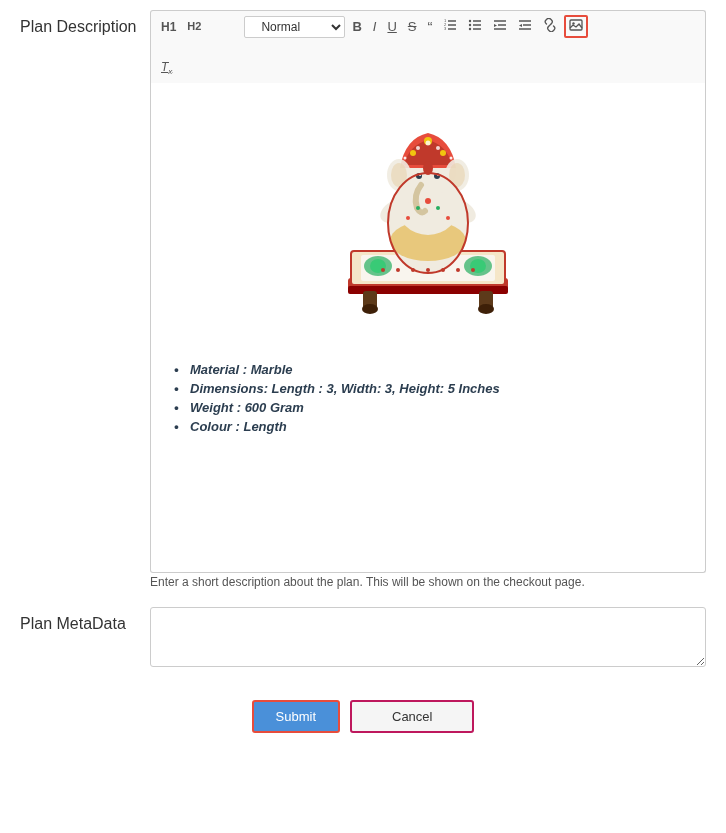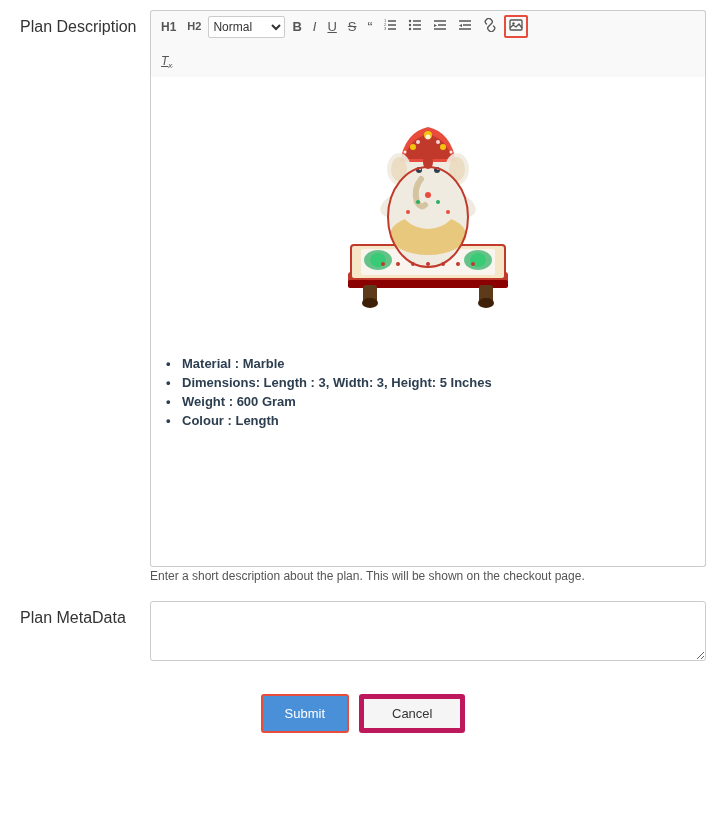--- a/index.html
+++ b/index.html
@@ -54,43 +54,45 @@
       font-size: 13px;
       color: #555;
       border-radius: 2px;
       line-height: 1.2;
     }
     .toolbar-h1 { font-weight: bold; font-size: 12px; }
     .toolbar-h2 { font-weight: bold; font-size: 11px; }
     .toolbar-select {
       border: 1px solid #ccc;
       background: #fff;
-      padding: 2px 0;
+      padding: 2px 12px;
       font-size: 12px;
       color: #333;
       border-radius: 2px;
       cursor: pointer;
+      margin-left: 36px;
     }
     .editor-body {
       border: 1px solid #ccc;
       border-top: none;
       min-height: 490px;
       padding: 10px 15px;
       background: #fff;
       border-radius: 0 0 3px 3px;
     }
     .editor-image-container {
       text-align: center;
       margin-bottom: 16px;
     }
     
     .bullet-list {
       list-style: none;
       padding: 0;
-      margin: 0;
+      margin: 8px;
+      font-style: italic;
     }
     .bullet-list li {
       position: relative;
       padding-left: 16px;
       margin-bottom: 4px;
       font-size: 13px;
       color: #2c3e50;
       font-weight: 600;
     }
     .bullet-list li::before {
@@ -127,22 +129,22 @@
       border: 2px solid #e74c3c;
       padding: 7px 22px;
       font-size: 13px;
       border-radius: 3px;
       cursor: pointer;
       font-weight: 500;
     }
     .btn-cancel {
       background: #f5f5f5;
       color: #333;
-      border: 5px solid #be185d;
-      padding: 7px 28px;
+      border: 2px solid #be185d;
+      padding: 7px 40px;
       font-size: 13px;
       border-radius: 3px;
       cursor: pointer;
     }
     .toolbar-icon-img {
       border: 2px solid #e74c3c;
       padding: 1px 3px;
       border-radius: 2px;
       font-size: 12px;
       color: #555;
@@ -215,21 +217,21 @@
           </svg>
         </button>
         <button class="toolbar-btn toolbar-icon-img">
           <svg width="14" height="14" viewBox="0 0 14 14" fill="none">
             <rect x="1" y="2" width="12" height="10" rx="1" stroke="#555" stroke-width="1.3" fill="none"></rect>
             <circle cx="4.5" cy="5.5" r="1.2" fill="#555"></circle>
             <polyline points="1,10 4,7 7,9 10,6 13,10" stroke="#555" stroke-width="1.3" fill="none"></polyline>
           </svg>
         </button>
       </div>
-      <div class="toolbar-row" style="margin-top:10px;">
+      <div class="toolbar-row" style="margin-top:16px;">
         <button class="toolbar-btn" style="font-size:12px; font-style:italic; text-decoration:underline;">T<sub style="font-size:8px;">x</sub></button>
       </div>
     </div>
 
     <div class="editor-body">
 
       <div class="editor-image-container">
         <svg width="210" height="250" viewBox="0 0 210 250" xmlns="http://www.w3.org/2000/svg">
 
           <rect x="25" y="185" width="160" height="12" rx="3" fill="#c0392b"></rect>

